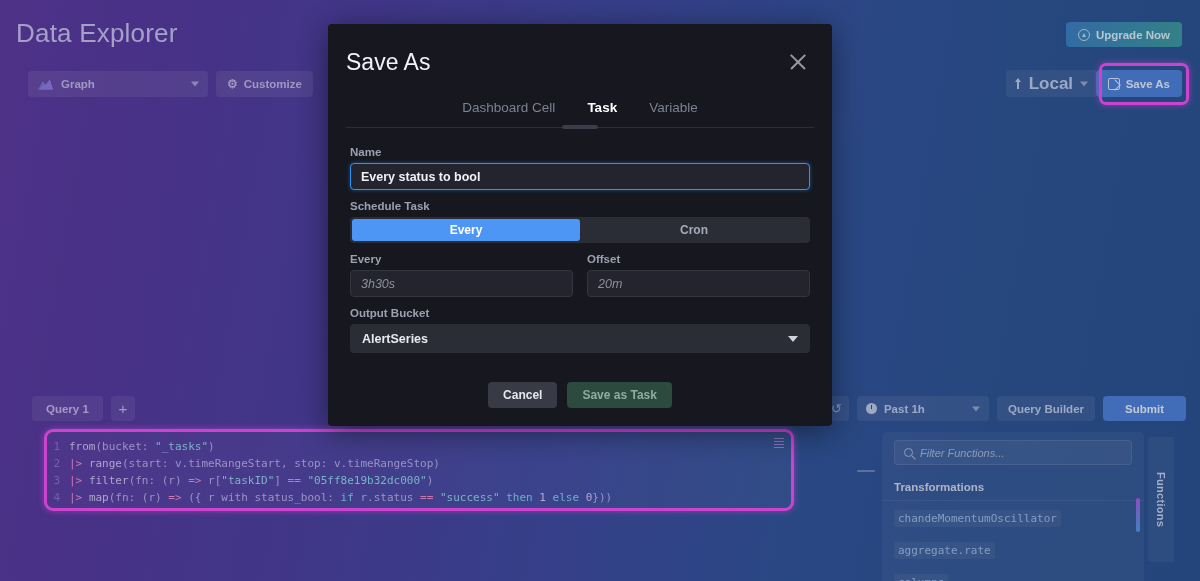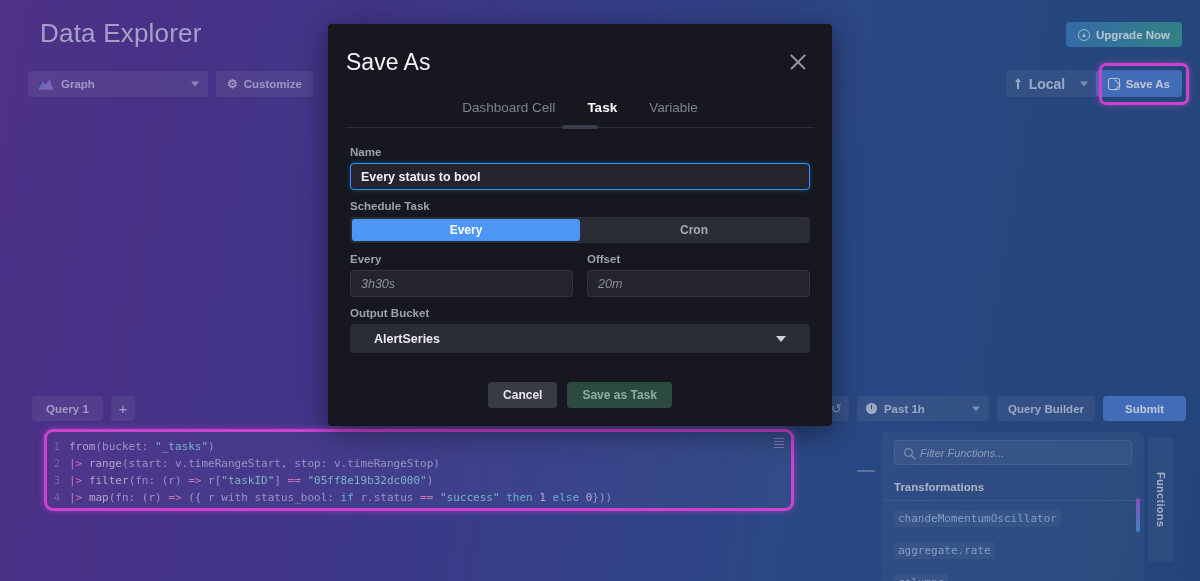--- a/index.html
+++ b/index.html
@@ -21,21 +21,21 @@
 
   
   #page-layer {
     position: absolute;
     inset: 0;
     z-index: 1;
   }
 
   .page-title {
     position: absolute;
-    left: 40px;
+    left: 16px;
     top: 18px;
     font-size: 26px;
     font-weight: 400;
     color: #c6c0ec;
     letter-spacing: .2px;
   }
 
   
   .vis-row { position: absolute; left: 28px; top: 71px; display: flex; gap: 8px; }
 
@@ -101,21 +101,21 @@
   }
 
   .saveas-row { position: absolute; right: 18px; top: 70px; display: flex; align-items: center; gap: 0; }
 
   .local-dd {
     height: 27px; width: 90px;
     display: flex; align-items: center; gap: 7px;
     padding: 0 9px;
     background: rgba(255,255,255,.08);
     border-radius: 4px 0 0 4px;
-    font-size: 14px; font-weight: bold; color: #b9cbe8;
+    font-size: 17px; font-weight: bold; color: #b9cbe8;
     position: relative;
   }
   .local-dd .caret {
     position: absolute; right: 8px; top: 50%; transform: translateY(-50%);
     width: 0; height: 0;
     border-left: 4px solid transparent;
     border-right: 4px solid transparent;
     border-top: 5px solid #93a8cc;
   }
   .up-arrow {
@@ -439,21 +439,21 @@
     display: flex; align-items: center;
     padding: 0 10px;
     font-size: 12.5px; font-style: italic; color: #8c909e;
   }
 
   .select-input {
     height: 29px;
     background: #2a2c36;
     border-radius: 4px;
     display: flex; align-items: center; justify-content: space-between;
-    padding: 0 24px;
+    padding: 0 12px;
     font-size: 12.5px; font-weight: bold; color: #e8eaf0;
   }
   .select-input .caret {
     width: 0; height: 0;
     border-left: 5px solid transparent;
     border-right: 5px solid transparent;
     border-top: 6px solid #cfd3dd;
   }
 
   .modal-foot {

